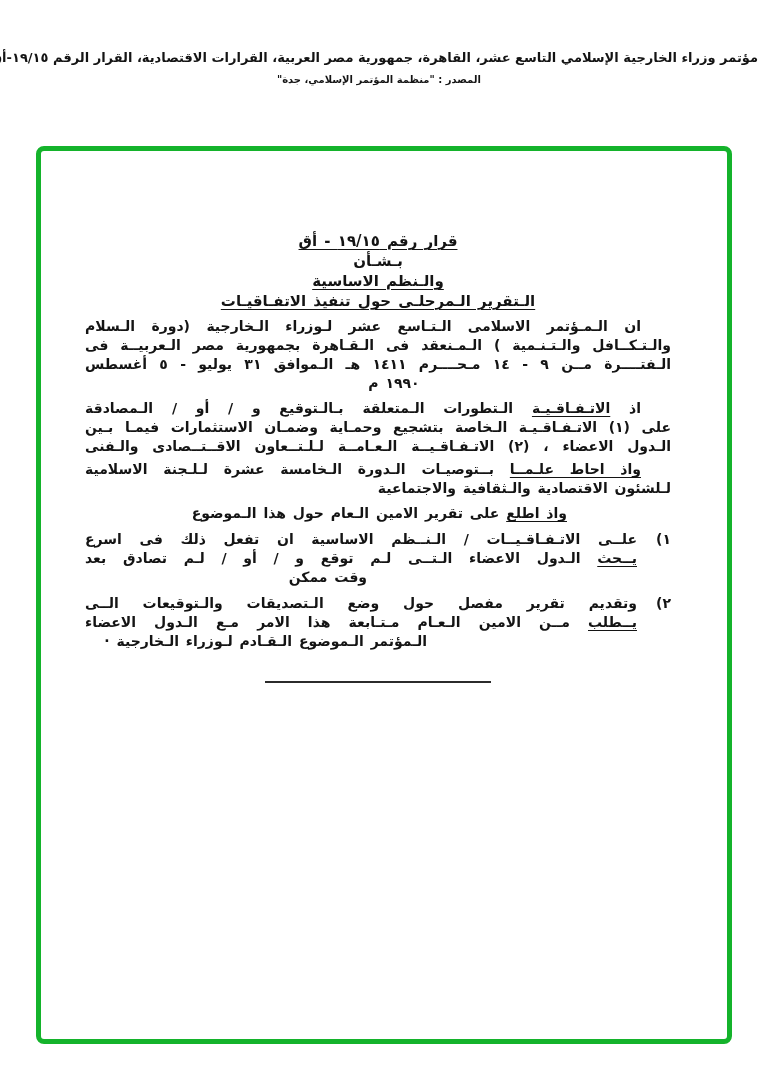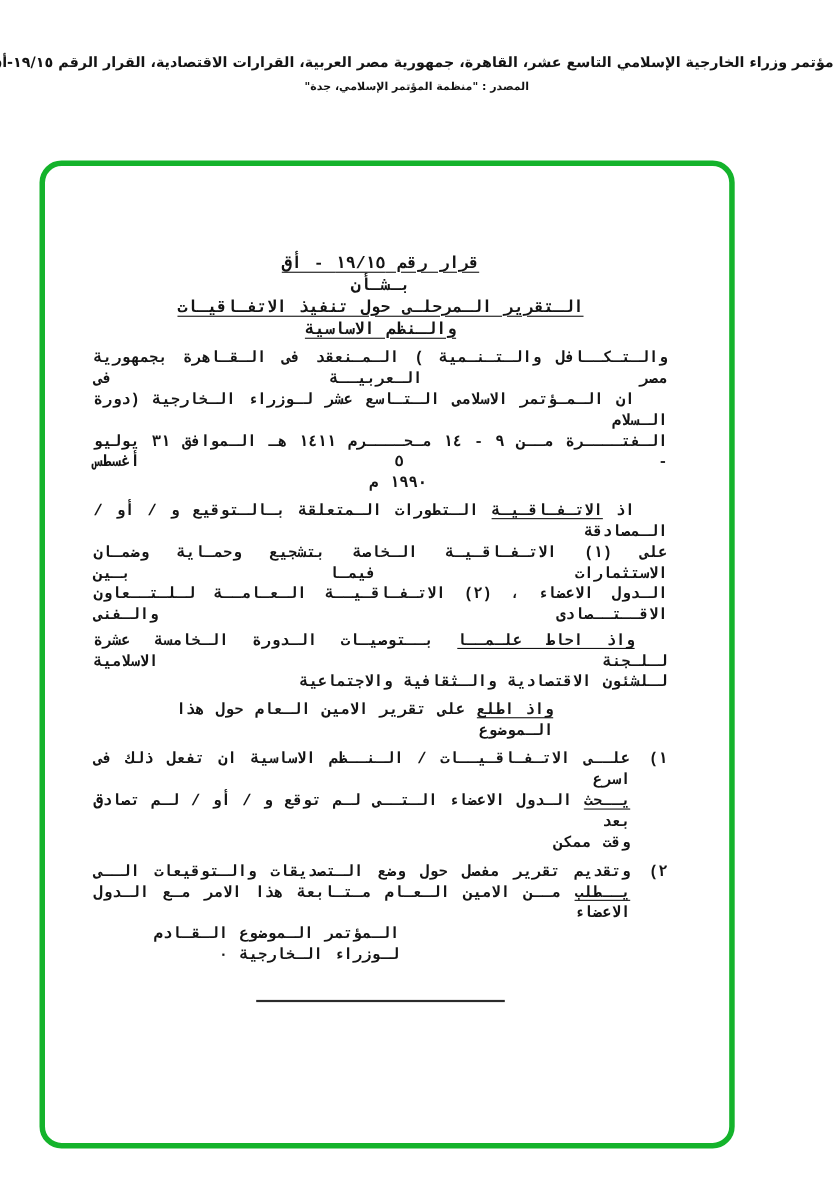--- a/index.html
+++ b/index.html
@@ -10,68 +10,68 @@
     background:#ffffff; color:var(--ink);
     font-family:"DejaVu Sans", sans-serif;
     direction:rtl; overflow:hidden;
   }
   
   .page-header { position:absolute; top:50px; left:0; right:0; text-align:center; }
   .page-header .h-line1 { font-size:13px; font-weight:bold; letter-spacing:0; white-space:nowrap; }
   .page-header .h-line2 { margin-top:9px; font-size:10px; font-weight:bold; }
   
   .doc-frame {
-    position:absolute; left:36px; top:146px; width:632px; height:898px;
-    border:5px solid var(--green); border-radius:20px; background:#fff;font-family:Liberation Mono, monospace;
+    position:absolute; left:36px; top:146px; width:696px; height:898px;
+    border:5px solid var(--green); border-radius:8px; background:#fff;
   }
   .doc-content {
     position:absolute; inset:0; padding:80px 56px 0 44px;
     font-size:14px; font-weight:bold; line-height:19px; word-spacing:2px;
   }
   
   .title-block { text-align:center; font-size:15px; line-height:20px; margin-bottom:6px; }
   .u { text-decoration:underline; text-underline-offset:3px; text-decoration-thickness:1.4px; }
   
   .jl { text-align:justify; text-align-last:justify; }      
   .rl { text-align:right; }                                  
   .ll { text-align:center; padding-left:32px; }                
   .ind { text-indent:30px; }                                 
   .para { margin-top:6px; }
   .p3 { margin-top:4px; }
   .p4 { margin-left:0; padding-right:104px; }
   
   .item { display:flex; gap:8px; margin-top:7px; }
   .item-num { flex:none; width:26px; }
   .item-body { flex:1; min-width:0; }
-  .i1-l3 { }
+  .i1-l3 { margin-right:270px; }
   .i2-l3 { margin-right:210px; }
   
   .separator { width:226px; height:2px; background:#2b2b2b; margin:30px auto 0 auto; }
 </style>
 </head>
 <body>
 
 <div class="page-header">
   <div class="h-line1">مؤتمر وزراء الخارجية الإسلامي التاسع عشر، القاهرة، جمهورية مصر العربية، القرارات الاقتصادية، القرار الرقم ١٩/١٥-أق</div>
   <div class="h-line2">المصدر : "منظمة المؤتمر الإسلامي، جدة"</div>
 </div>
 
 <div class="doc-frame">
   <div class="doc-content">
 
     <div class="title-block">
       <div><span class="u">قرار رقم ١٩/١٥ - أق</span></div>
       <div>بـشـأن</div>
+      <div><span class="u">والـنظم الاساسية</span></div>
       <div><span class="u">الـتقرير الـمرحلـى حول تنفيذ الاتفـاقيـات</span></div>
-      <div><span class="u">والـنظم الاساسية</span></div>
     </div>
 
     <div class="para">
+      <div class="jl ind">ان الـمـؤتمر الاسلامى الـتـاسع عشر لـوزراء الـخارجية (دورة الـسلام</div>
       <div class="jl">والـتـكــافل والـتـنـمية ) الـمـنعقد فى الـقـاهرة بجمهورية مصر الـعربيــة فى</div>
-      <div class="jl ind">ان الـمـؤتمر الاسلامى الـتـاسع عشر لـوزراء الـخارجية (دورة الـسلام</div>
       <div class="jl">الـفتــــرة مــن ٩ - ١٤ مـحــــرم ١٤١١ هـ الـموافق ٣١ يوليو - ٥ أغسطس</div>
       <div class="ll">١٩٩٠ م</div>
     </div>
 
     <div class="para">
       <div class="jl ind"><span>اذ </span><span class="u">الاتـفـاقـيـة</span><span> الـتطورات الـمتعلقة بـالـتوقيع و / أو / الـمصادقة</span></div>
       <div class="jl">على (١) الاتـفـاقـيـة الـخاصة بتشجيع وحمـاية وضمـان الاستثمارات فيمـا بـين</div>
       <div class="jl">الـدول الاعضاء ، (٢) الاتـفـاقـيــة الـعـامــة لـلـتــعاون الاقــتــصادى والـفنى</div>
     </div>
 

